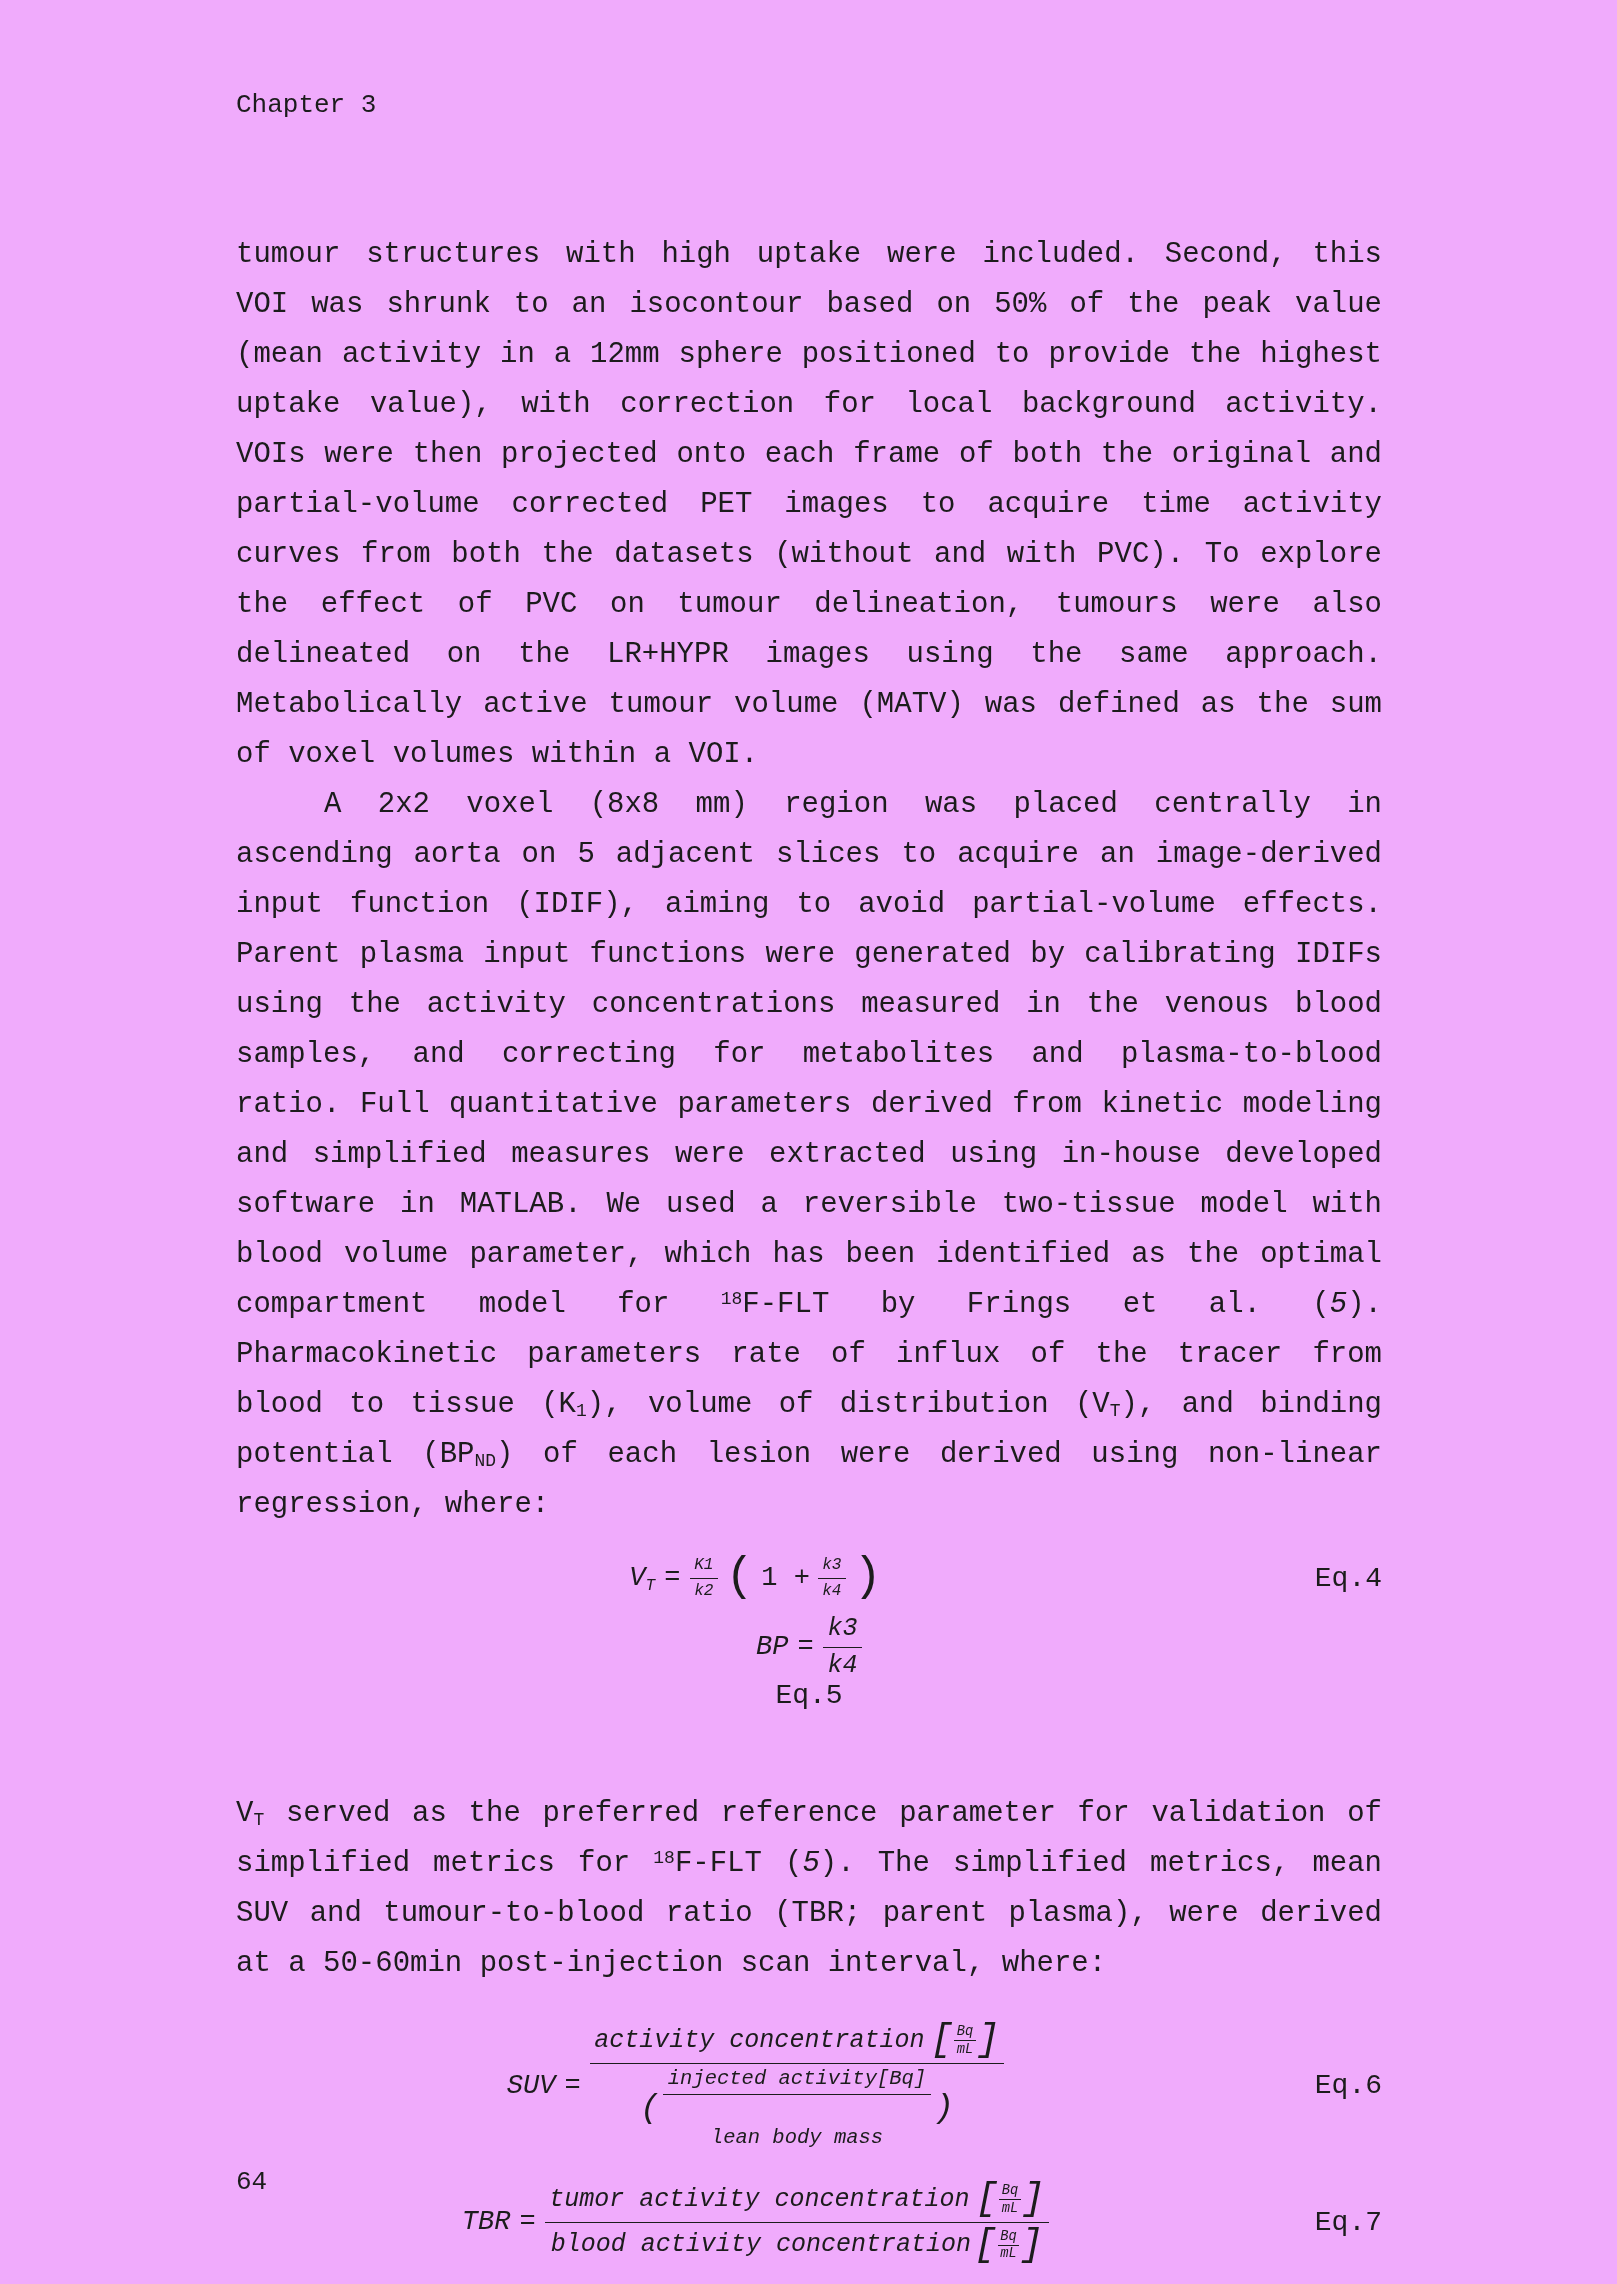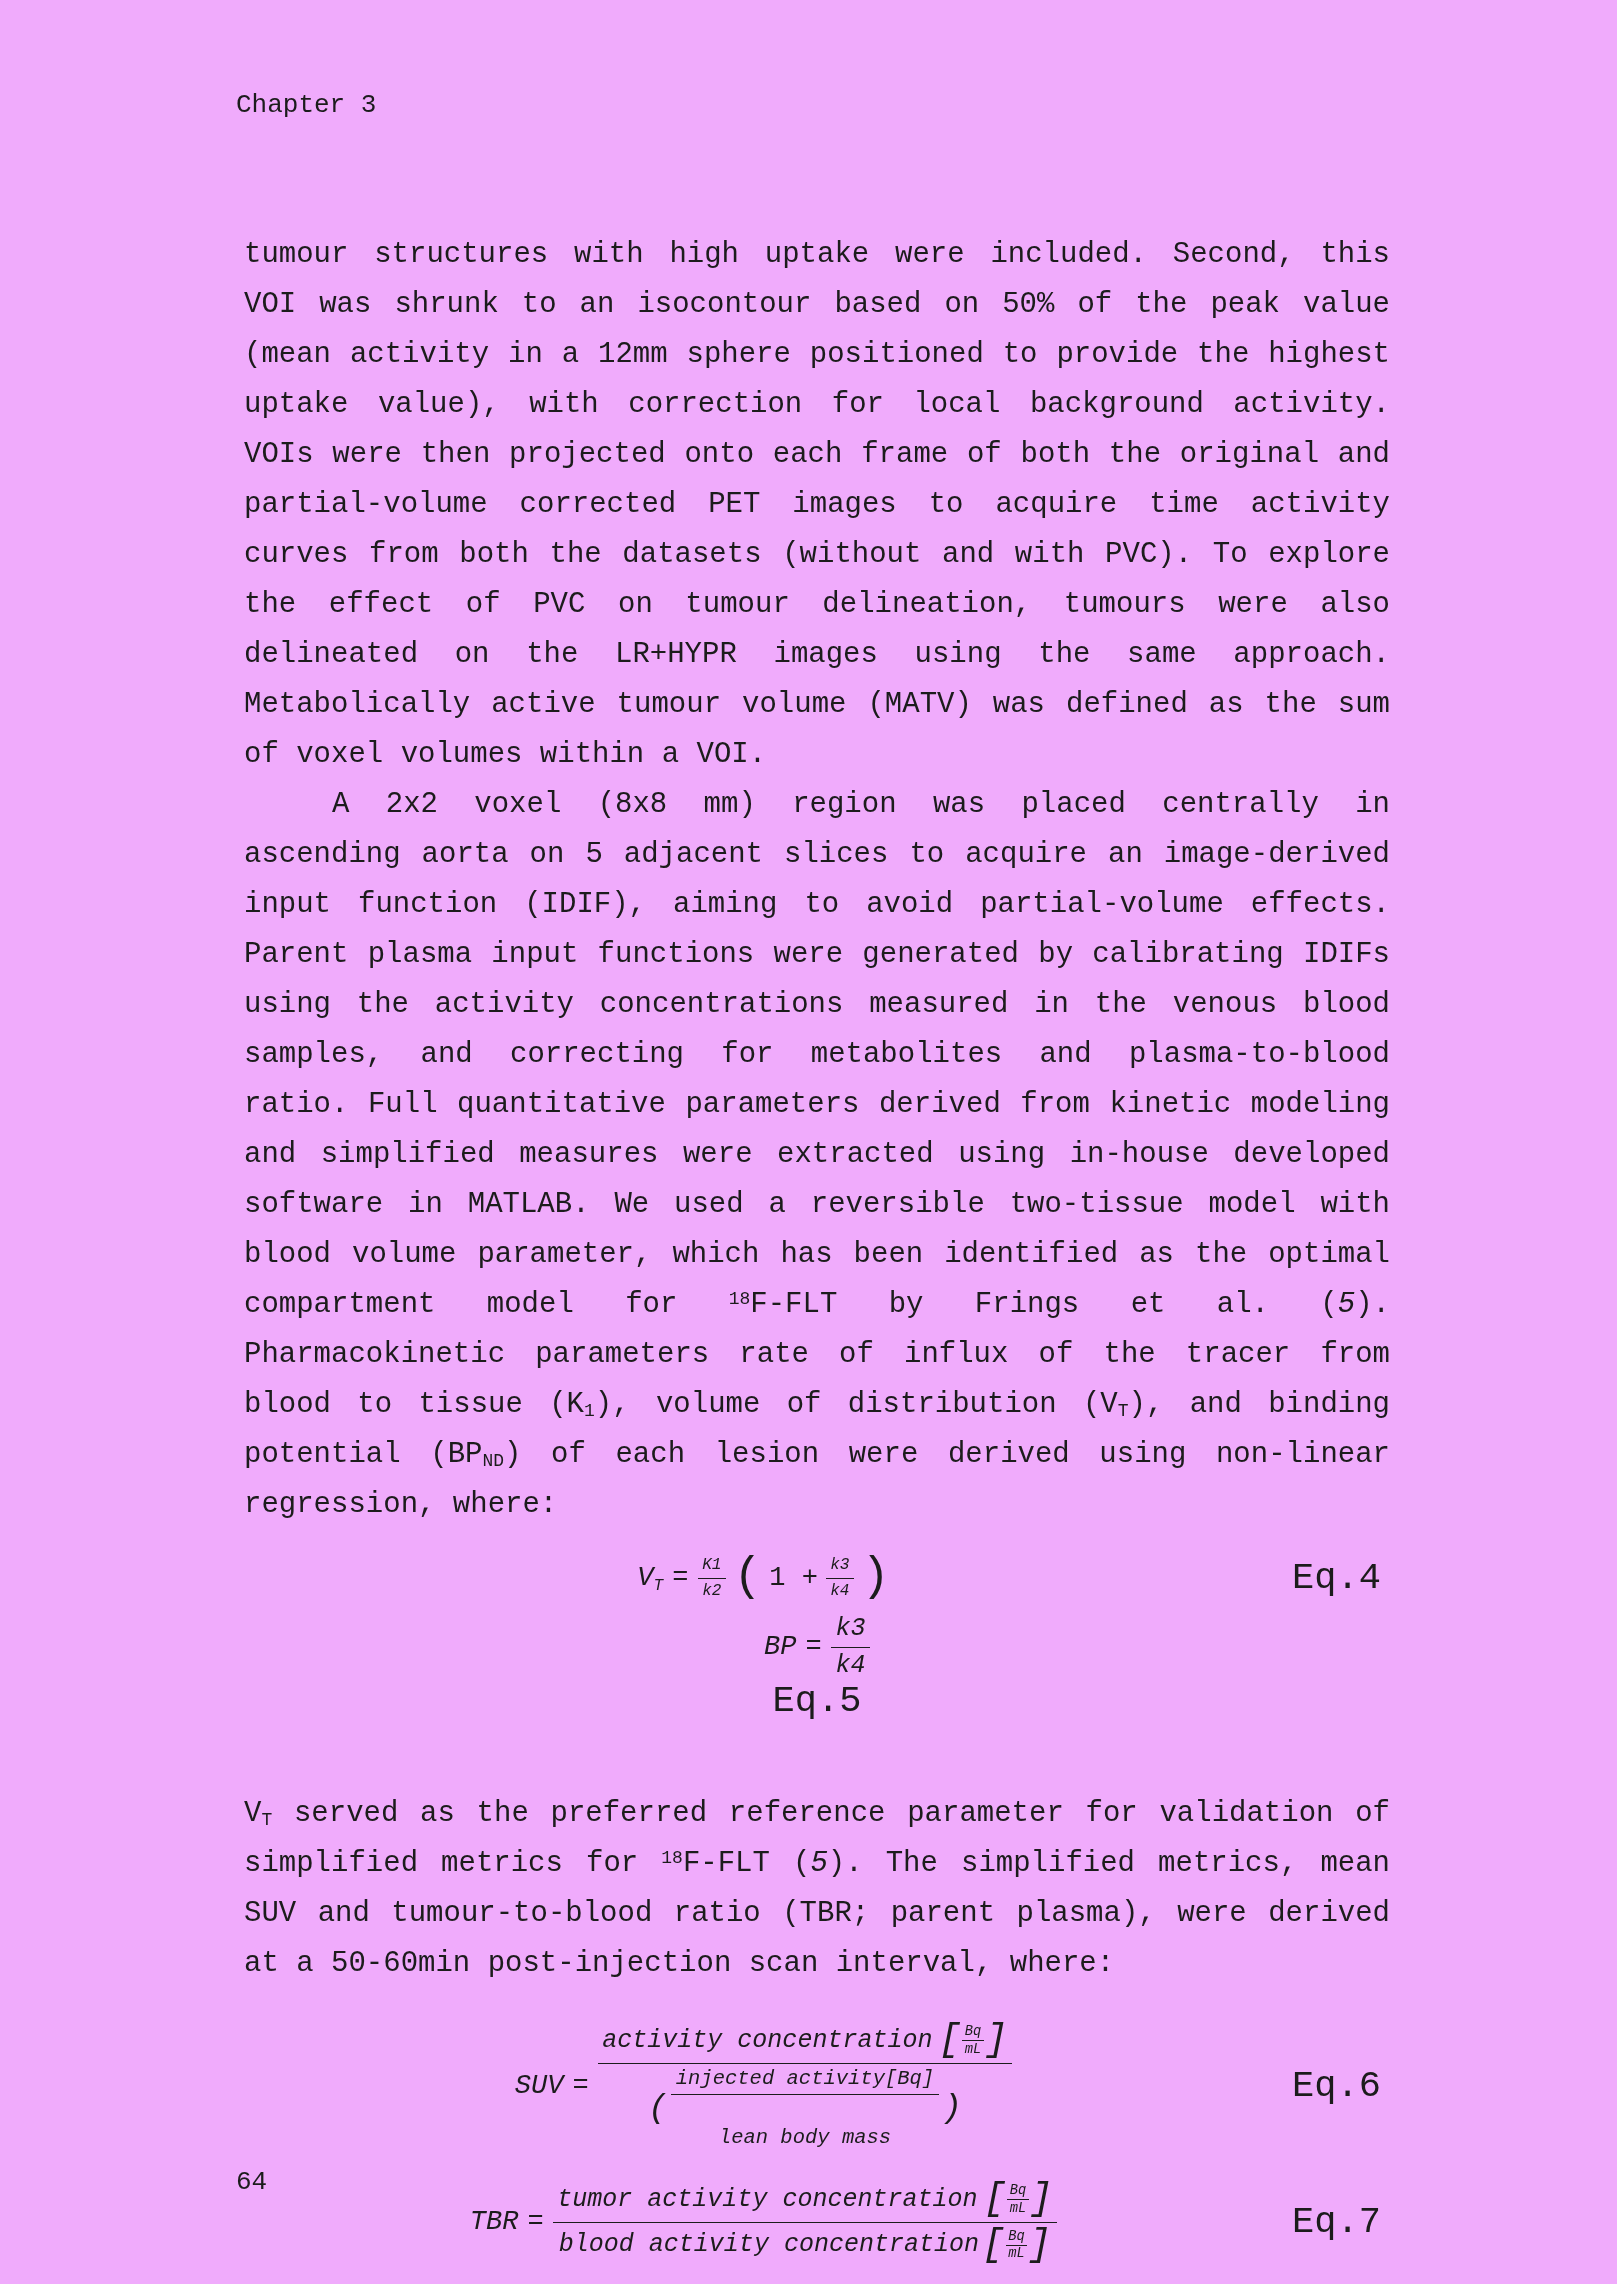--- a/index.html
+++ b/index.html
@@ -16,21 +16,21 @@
   .chapter-heading {
     position: absolute;
     top: 90px;
     left: 236px;
     font-size: 26px;
     line-height: 1.2;
   }
   .content {
     position: absolute;
     top: 230px;
-    left: 244px;
+    left: 236px;
     width: 1146px;
   }
   .para {
     margin: 0;
     font-size: 29px;
     line-height: 50px;
     text-align: justify;
   }
   .para.indent { text-indent: 88px; }
   .para sub, .para sup { font-size: 0.62em; line-height: 0; }
@@ -48,22 +48,22 @@
   .eq5-row { margin-top: 7.6px; margin-bottom: 1.5px; flex-direction: column; }
   .eq6-row { margin-top: 32px; margin-bottom: 18px; }
   .eq7-row { margin-top: 30px; margin-bottom: 15px; }
   .eq-formula {
     flex: 1 1 auto;
     display: flex;
     justify-content: center;
   }
   .eq-label {
     flex: 0 0 107px;
-    font-size: 37px;
-    text-align: center;
+    font-size: 28px;
+    text-align: right;
   }
   .math {
     display: inline-flex;
     align-items: center;
     gap: 7.6px;
     font-style: italic;
     font-size: 27px;
   }
   .mgroup { white-space: nowrap; }
   .mgroup sub { font-size: 0.6em; vertical-align: -0.3em; line-height: 0; }

